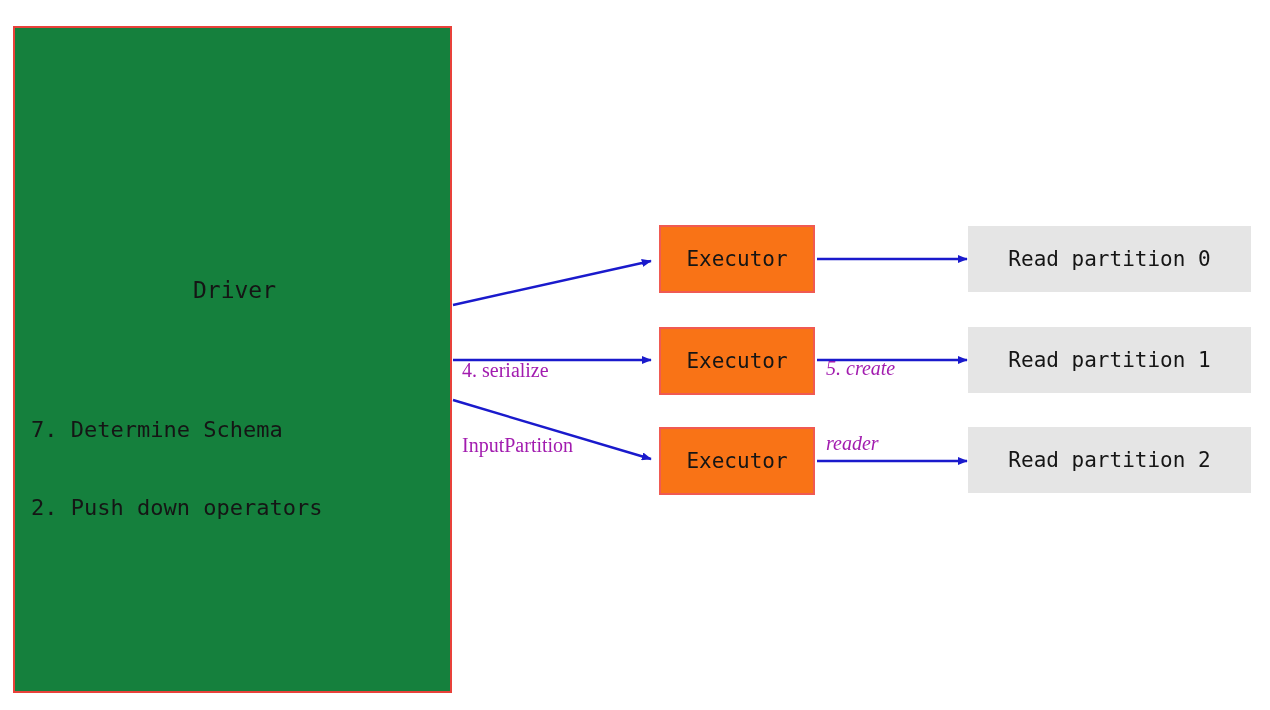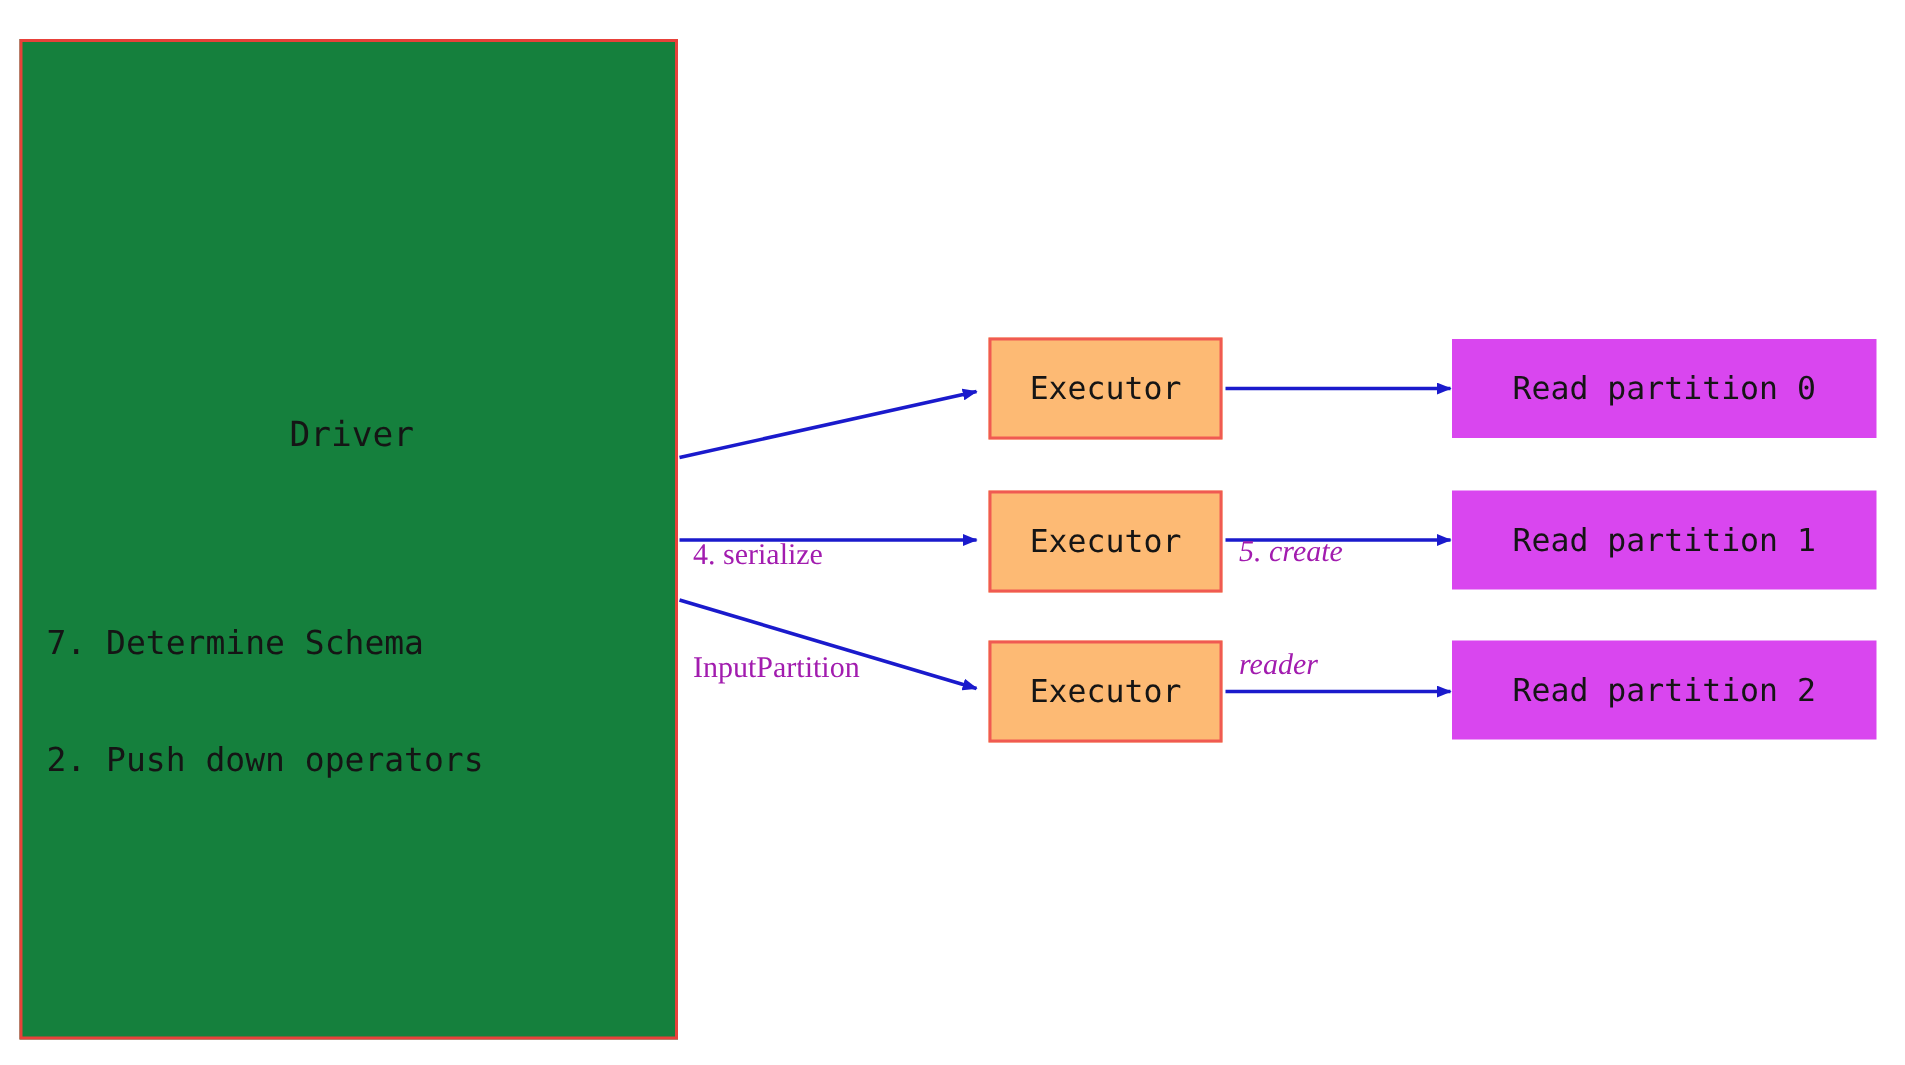--- a/index.html
+++ b/index.html
@@ -50,21 +50,21 @@
     white-space: pre;
   }
   .driver-steps div { white-space: pre; }
 
   
   .executor-box {
     position: absolute;
     width: 156px;
     height: 68px;
     border: 2px solid #f05a52;
-    background: #fdba74;
+    background: #f97316;
     box-sizing: border-box;
   }
   .executor-label {
     position: absolute;
     left: 0;
     top: 0;
     width: 100%;
     height: 100%;
     display: flex;
     align-items: center;
@@ -76,21 +76,21 @@
   }
   #exec-0 { left: 659px; top: 225px; }
   #exec-1 { left: 659px; top: 327px; }
   #exec-2 { left: 659px; top: 427px; }
 
   
   .partition-box {
     position: absolute;
     width: 283px;
     height: 66px;
-    background: #d946ef;
+    background: #e5e5e5;
     box-sizing: border-box;
   }
   .partition-label {
     position: absolute;
     left: 0;
     top: 0;
     width: 100%;
     height: 100%;
     display: flex;
     align-items: center;

